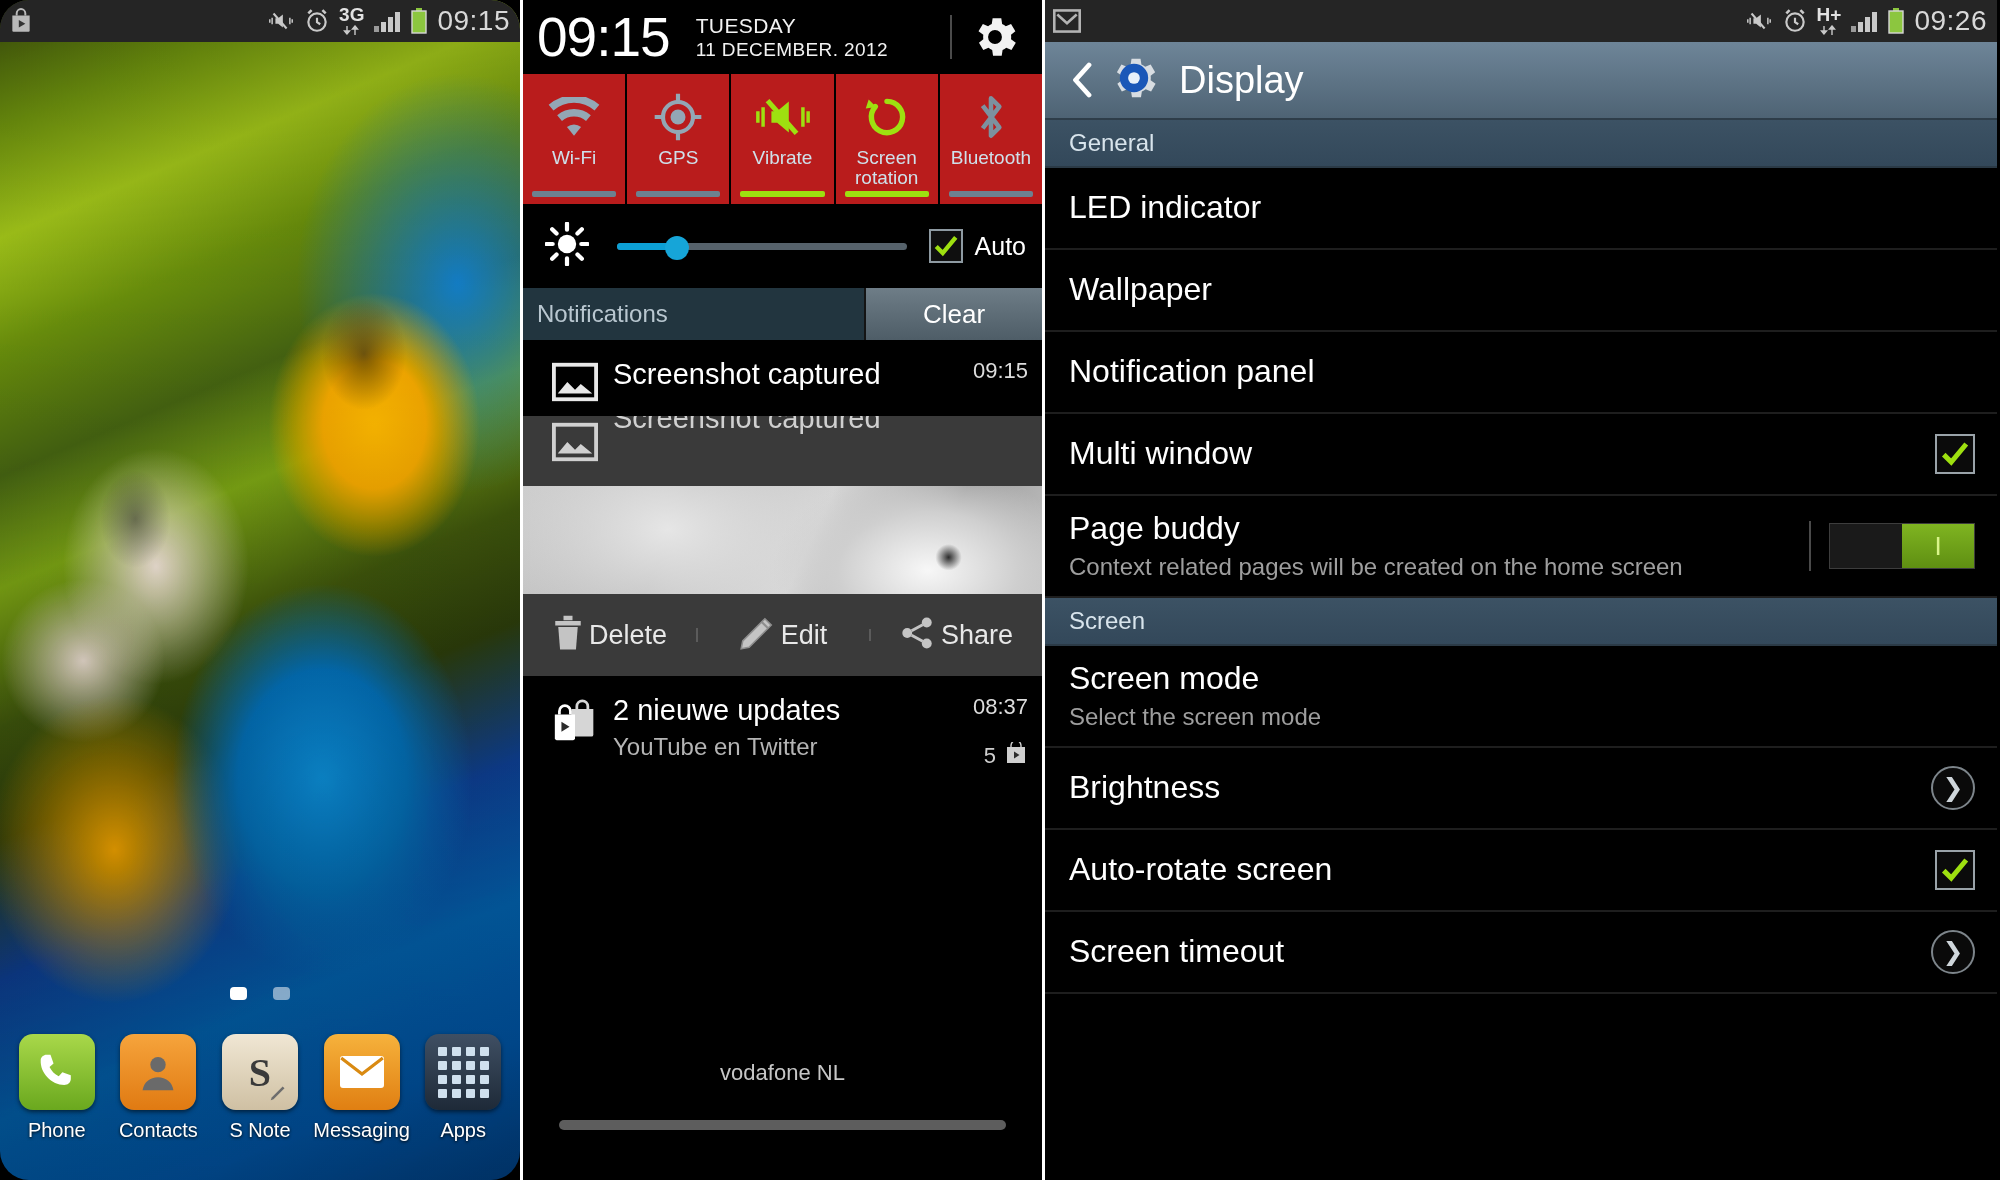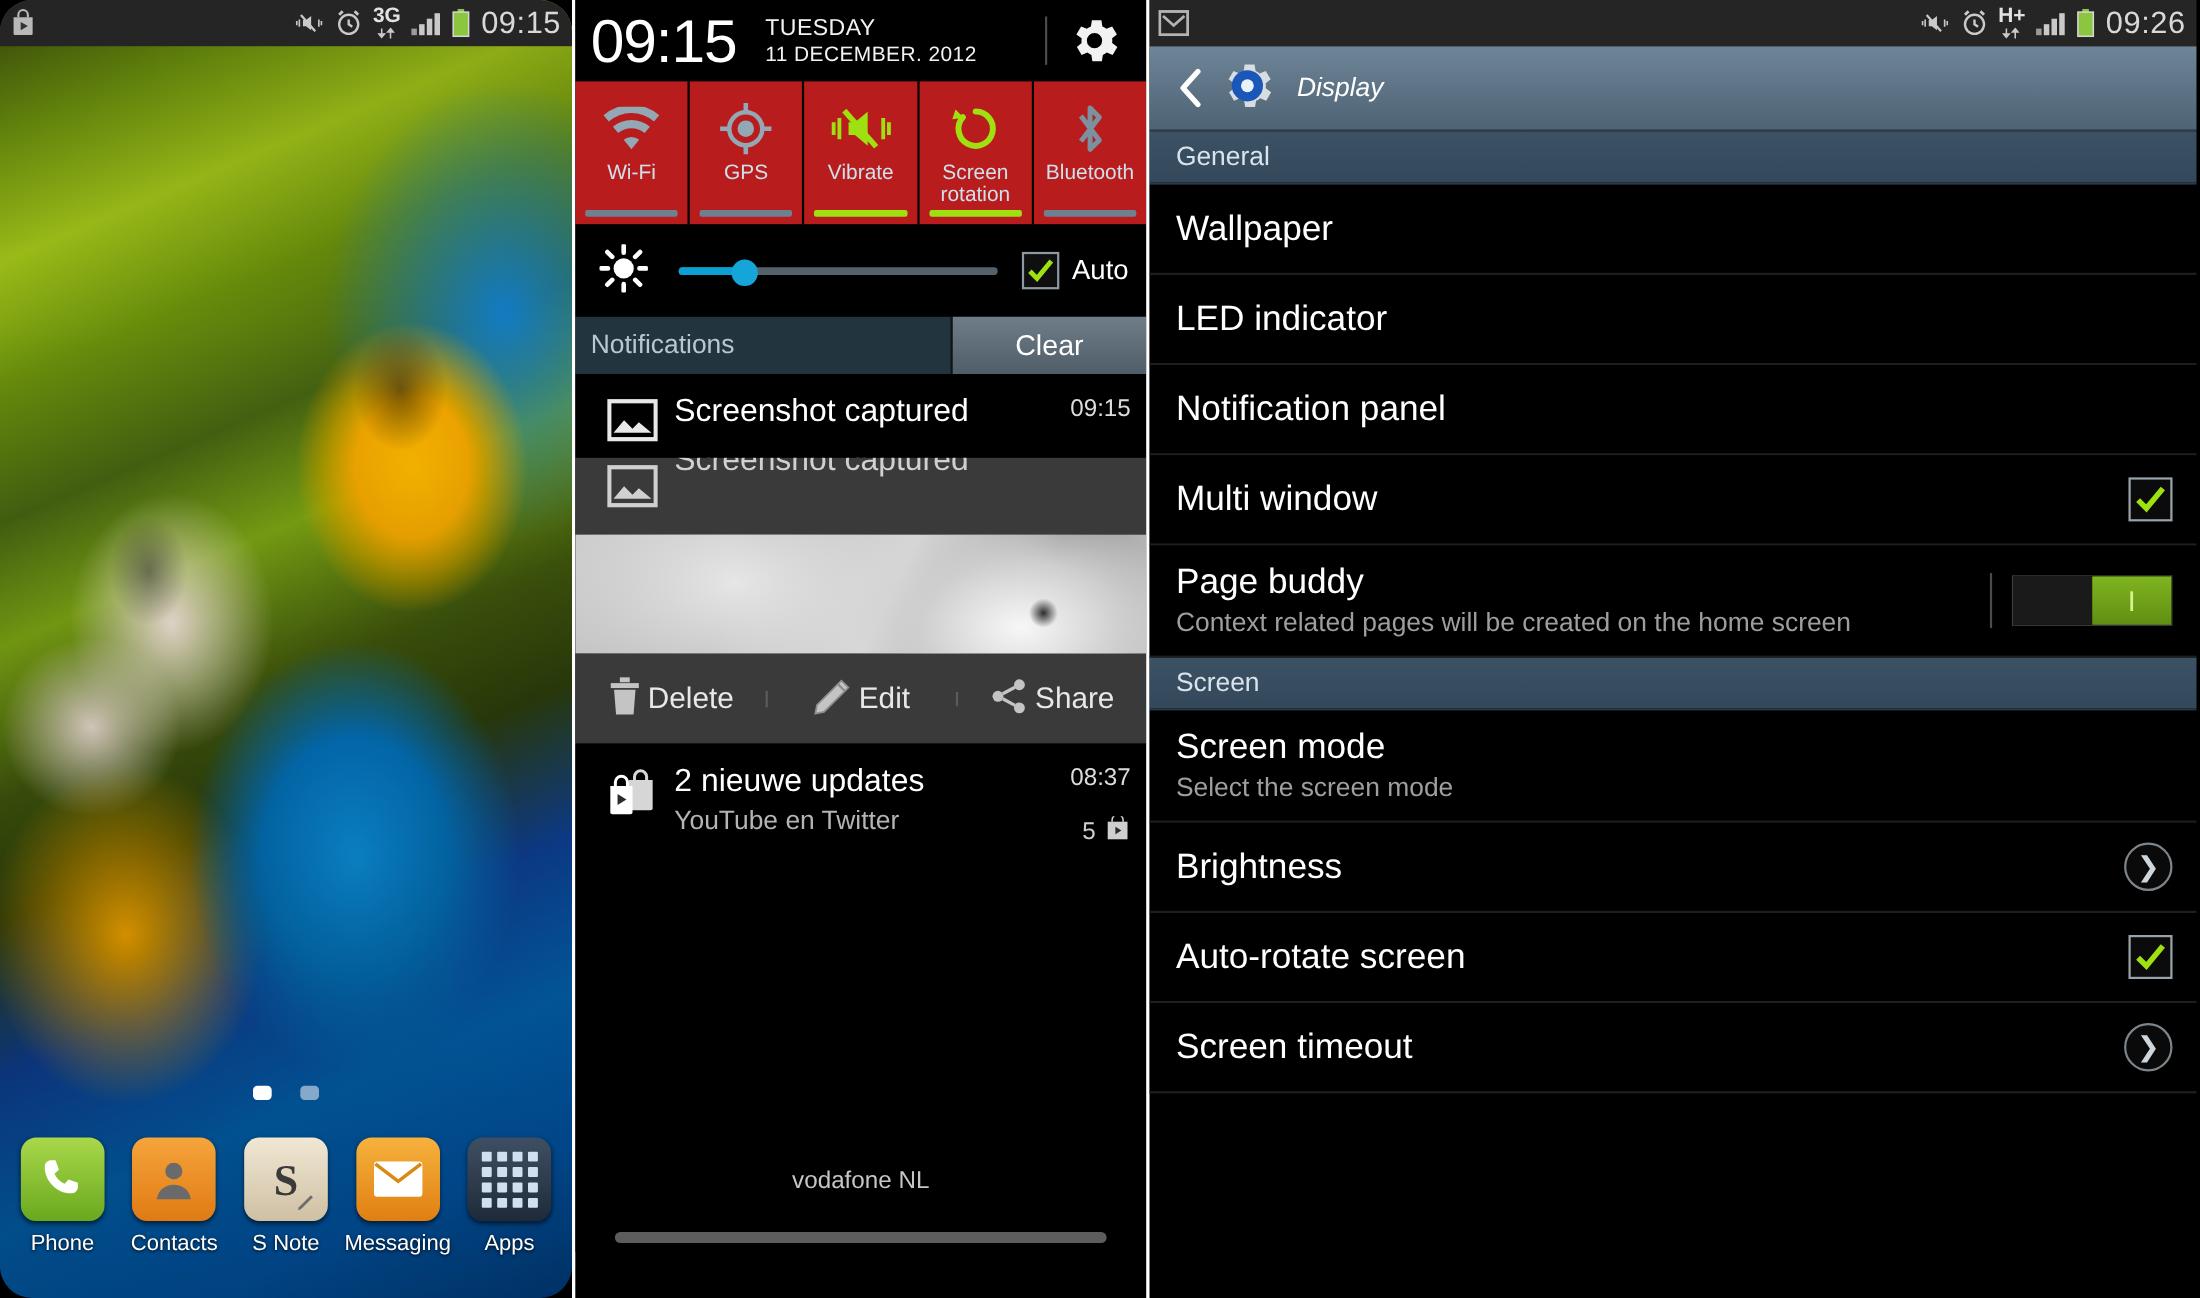--- a/index.html
+++ b/index.html
@@ -157,21 +157,21 @@
   .np-col { display: flex; flex-direction: column; height: 1138px; }
 
   
   .st-actionbar {
     height: 78px; display: flex; align-items: center; padding: 0 16px;
     background: linear-gradient(#6e8598, #4e6374);
     border-bottom: 2px solid #2e3d49;
   }
   .st-back { width: 44px; display: flex; align-items: center; justify-content: center; }
   .st-gear { margin-left: 2px; margin-right: 18px; }
-  .st-title { color: #fff; font-size: 24px; font-style: italic; }
+  .st-title { color: #fff; font-size: 38px; }
   .st-section {
     height: 48px; background: linear-gradient(#3c5264,#33485a);
     display: flex; align-items: center; padding-left: 24px;
     border-bottom: 2px solid #2b3a46;
   }
   .st-section-label { color: #d8e4ec; font-size: 24px; }
   .st-row {
     background: #000; display: flex; align-items: center;
     padding: 0 22px 0 24px; border-bottom: 2px solid #1e1e1e;
     min-height: 82px;
@@ -584,27 +584,27 @@
       </div>
       <div class="st-title">Display</div>
     </div>
 
     <div class="st-section">
       <span class="st-section-label">General</span>
     </div>
 
     <div class="st-row">
       <div class="st-row-text">
+        <div class="st-row-title">LED indicator</div>
+      </div>
+    </div>
+
+    <div class="st-row">
+      <div class="st-row-text">
         <div class="st-row-title">Wallpaper</div>
-      </div>
-    </div>
-
-    <div class="st-row">
-      <div class="st-row-text">
-        <div class="st-row-title">LED indicator</div>
       </div>
     </div>
 
     <div class="st-row">
       <div class="st-row-text">
         <div class="st-row-title">Notification panel</div>
       </div>
     </div>
 
     <div class="st-row">

